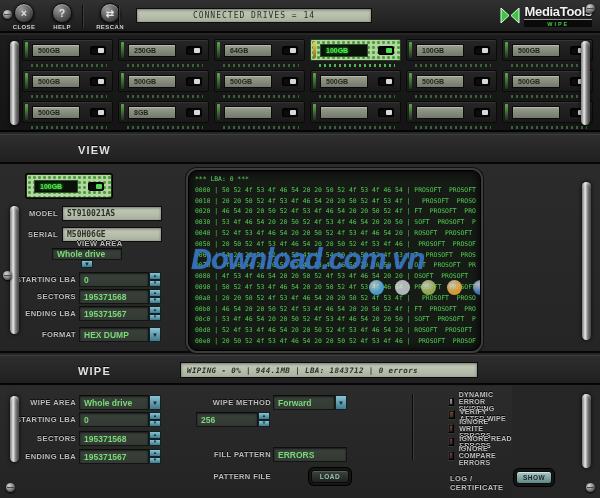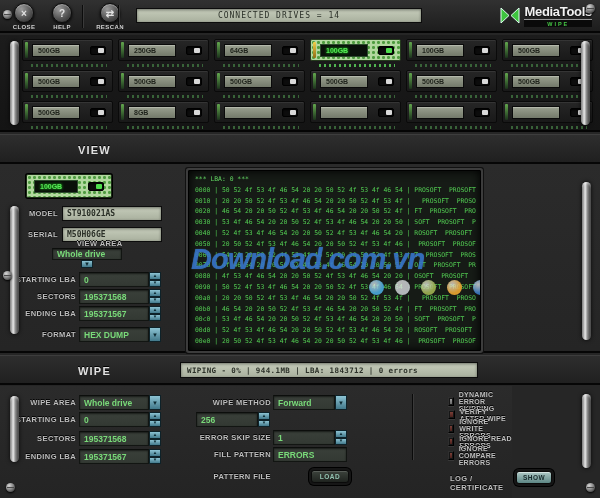--- a/index.html
+++ b/index.html
@@ -62,21 +62,21 @@
   .tb-btn { position:absolute; top:3px; width:44px; text-align:center; }
   .cbtn {
     width:20px; height:20px; margin:0 auto; border-radius:50%;
     background:radial-gradient(circle at 35% 28%, #9b9b9b, #555 55%, #232323);
     border:1px solid #0d0d0d; color:#e3e3e3; font-size:10px; font-weight:bold;
     display:flex; align-items:center; justify-content:center;
     box-shadow:0 1px 3px #000, inset 0 1px 1px rgba(255,255,255,.35);
   }
   .tb-lbl { margin-top:1px; font-size:6px; font-weight:bold; color:#cfcfcf; letter-spacing:.4px; }
   .tb-sep { position:absolute; top:5px; width:1px; height:23px; background:#0c0c0c; box-shadow:1px 0 0 #3a3a3a; }
-  #topbar-lcd { position:absolute; left:136px; top:8px; width:286px; height:15px;
+  #topbar-lcd { position:absolute; left:136px; top:8px; width:236px; height:15px;
     justify-content:center; letter-spacing:1px; }
   #logo { position:absolute; right:8px; top:5px; display:flex; align-items:flex-start; }
   #logo-title { color:#f2f2f2; font-size:13px; font-weight:bold; letter-spacing:-.3px;
     text-shadow:0 1px 2px #000; line-height:13px; }
   #logo-sub { margin-top:1px; height:8px; background:#0a0a0a; border-top:1px solid #9a9a9a;
     color:#46c946; font-size:5.5px; font-weight:bold; letter-spacing:2px;
     display:flex; align-items:center; justify-content:center; }
   
   #rack { position:absolute; left:0; top:35px; width:600px; height:97px;
     background:linear-gradient(#1c1c1c,#141414); border-bottom:2px solid #040404; }
@@ -140,35 +140,35 @@
   #drive-display .bay-toggle { right:7px; top:7px; }
   #drive-display .bay-toggle:after { background:#4ddc4d; }
   .id-row { position:absolute; left:2px; width:170px; height:15px; display:flex; align-items:center; }
   .id-row .lbl { width:56px; margin-right:4px; }
   .id-row .lcd { width:100px; height:15px; padding-left:4px; font-weight:bold; }
   .vrow { position:absolute; left:2px; width:170px; height:15px; display:flex; align-items:center; }
   .vrow .lbl { width:74px; margin-right:3px; }
   .vrow .din { width:70px; }
   
   #hex { position:absolute; left:188px; top:6px; width:293px; height:181px;
-    background:#161b16; border:1px solid #000; border-radius:1px;
+    background:#161b16; border:1px solid #000; border-radius:9px;
     box-shadow:0 0 0 2px #3c3c3c, 0 0 0 3px #101010, inset 0 0 10px #000;
     overflow:hidden; }
   #hex-lines { position:absolute; left:6px; top:3px; right:2px; bottom:2px;
     color:#52cc52; font-family:"DejaVu Sans Mono", monospace; font-size:6.4px;
     line-height:10.8px; white-space:pre; }
   #hex-lines .hex-hdr { color:#63d863; }
   #watermark { position:absolute; inset:0; pointer-events:none; }
   #wm-text { position:absolute; left:2px; top:72px; width:100%;
     font-size:29px; font-weight:bold; font-style:italic; letter-spacing:-1px;
     color:rgba(44,108,196,.78); text-shadow:0 0 1px rgba(120,170,230,.6); }
   .wm-dot { position:absolute; top:109px; width:15px; height:15px; border-radius:50%; opacity:.92; }
   
   #wipe-status { position:absolute; left:180px; top:6px; width:298px; height:16px;
-    padding-left:6px; letter-spacing:.4px; font-size:7.5px; font-weight:bold; }
+    padding-left:6px; letter-spacing:.4px; font-size:7.5px; font-weight:bold;font-style:italic; }
   #wipe-body { position:absolute; left:0; top:386px; width:512px; height:112px;
     background:linear-gradient(#2b2b2b,#242424); }
   .wrow-left { left:2px; }
   .wrow-mid { position:absolute; left:196px; width:160px; height:15px; display:flex; align-items:center; }
   .wrow-mid .lbl { width:75px; margin-right:2px; }
   .wrow-mid .din { width:62px; }
   .wrow-mid .din.wide { width:74px; }
   #wipe-divider { position:absolute; left:412px; top:8px; width:1px; height:66px;
     background:#0a0a0a; box-shadow:1px 0 0 #3a3a3a; }
   .cbrow { position:absolute; left:448px; display:flex; align-items:center; height:11px; }
@@ -502,28 +502,20 @@
       <div class="din">Forward</div>
       <div class="dd">▼</div>
     </div>
     <div class="wrow-mid" style="top:26px;">
       <div class="din">256</div>
       <div class="spin">
         <div>▲</div>
         <div>▼</div>
       </div>
     </div>
-    <div class="wrow-mid" style="top:44px;">
-      <div class="lbl">ERROR SKIP SIZE</div>
-      <div class="din">1</div>
-      <div class="spin">
-        <div>▲</div>
-        <div>▼</div>
-      </div>
-    </div>
     <div class="wrow-mid" style="top:61px;">
       <div class="lbl">FILL PATTERN</div>
       <div class="din wide">ERRORS</div>
     </div>
     <div class="wrow-mid" style="top:83px;gap:36px;">
       <div class="lbl">PATTERN FILE</div>
       <div class="btn btn-dark" style="position:relative; left:2px; top:0; width:38px;">LOAD</div>
     </div>
 
     <div id="wipe-divider"></div>

